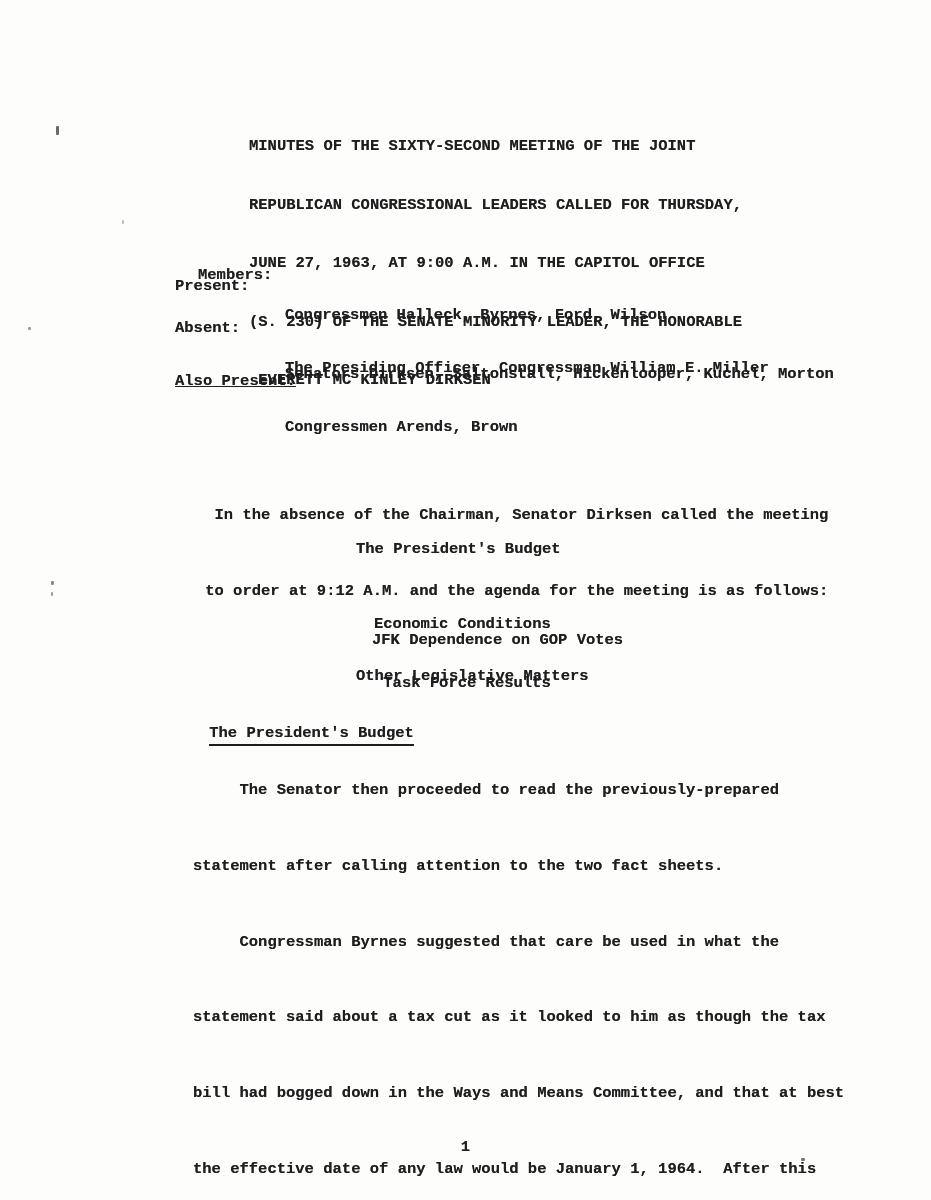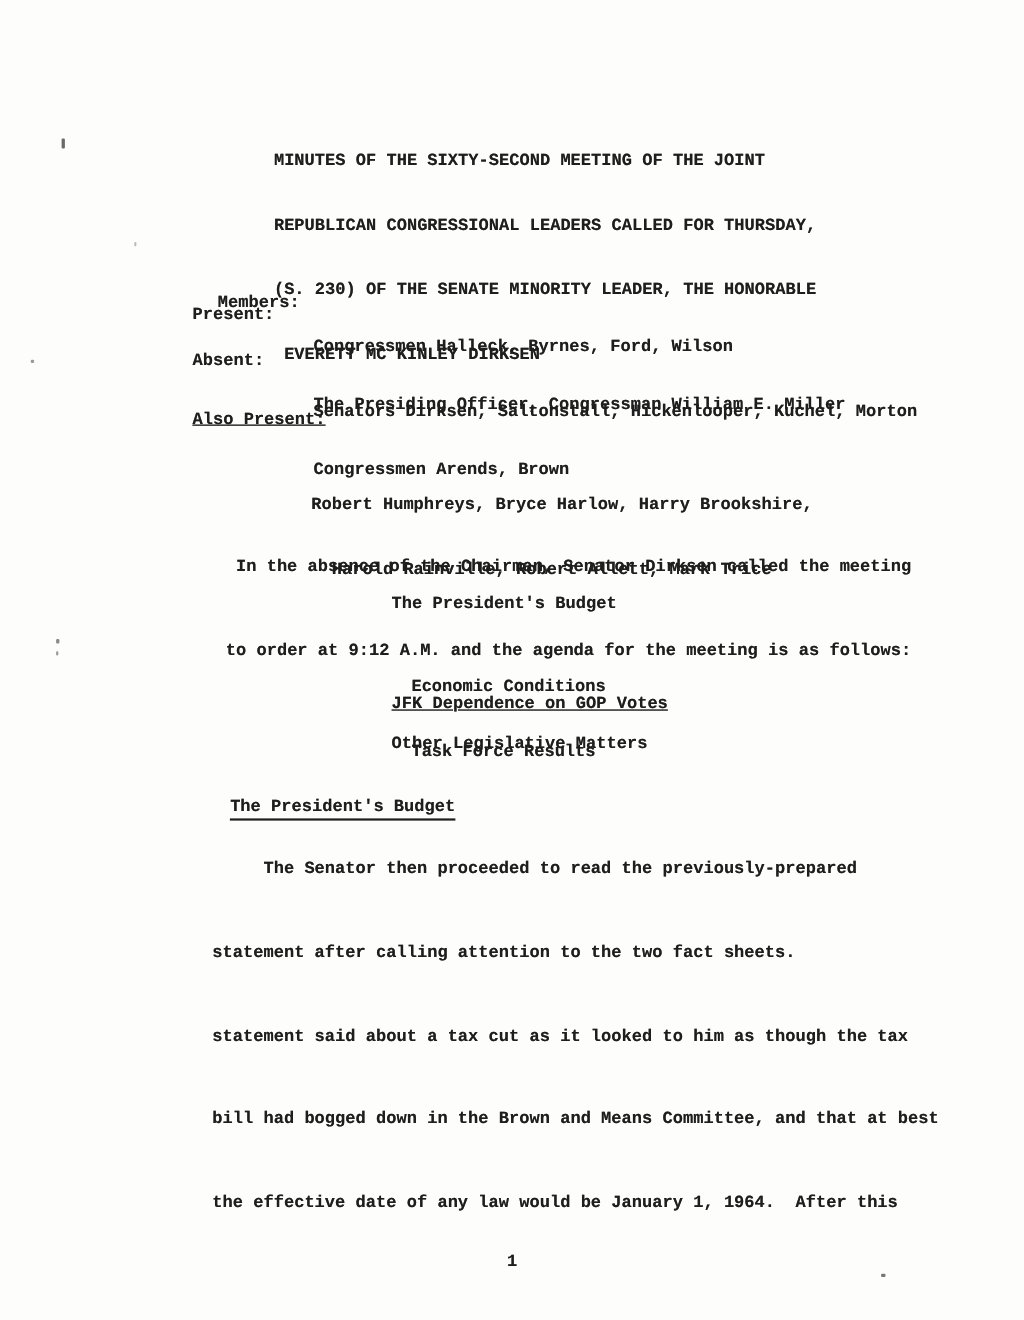--- a/index.html
+++ b/index.html
@@ -40,66 +40,64 @@
   .speck.s6{left:122px;top:220px;width:2px;height:4px;background:#bdbdbd;}
 </style>
 </head>
 <body>
 
 <div class="page">
 
   <div class="tw" style="left:249px;top:98px;">
     <div>MINUTES OF THE SIXTY-SECOND MEETING OF THE JOINT</div>
     <div>REPUBLICAN CONGRESSIONAL LEADERS CALLED FOR THURSDAY,</div>
+    <div>JUNE 27, 1963, AT 9:00 A.M. IN THE CAPITOL OFFICE</div>
     <div>(S. 230) OF THE SENATE MINORITY LEADER, THE HONORABLE</div>
     <div> EVERETT MC KINLEY DIRKSEN</div>
   </div>
 
   <div class="tw" style="left:175px;top:229px;margin-top:48px;">Present:</div>
 
   <div class="tw" style="left:198px;top:266px;">Members:</div>
   <div class="tw lh20" style="left:285px;top:266px;">
     <div>Congressmen Halleck, Byrnes, Ford, Wilson</div>
     <div>Senators Dirksen, Saltonstall, Hickenlooper, Kuchel, Morton</div>
   </div>
 
   <div class="tw" style="left:175px;top:319px;">Absent:</div>
   <div class="tw lh20" style="left:285px;top:319px;">
     <div>The Presiding Officer, Congressman William E. Miller</div>
     <div>Congressmen Arends, Brown</div>
   </div>
 
   <div class="tw" style="left:175px;top:372px;text-decoration:underline;">Also Present:</div>
-  <div class="tw lh20" style="left:283px;top:410px;">
-    <div>Robert Humphreys, Bryce Harlow, Harry Brookshire,</div>
-    <div>  Harold Rainville, Robert Allett, Mark Trice</div>
-  </div>
 
   <div class="tw dbl37" style="left:168px;top:467px;text-align:right;">
     <div>     In the absence of the Chairman, Senator Dirksen called the meeting</div>
     <div>to order at 9:12 A.M. and the agenda for the meeting is as follows:</div>
   </div>
 
   <div class="tw" style="left:356px;top:540px;">The President's Budget</div>
-  <div class="tw" style="left:374px;top:576px;">
+  <div class="tw" style="left:374px;top:576px;text-align:right;">
     <div>Economic Conditions</div>
     <div>Task Force Results</div>
   </div>
-  <div class="tw" style="left:356px;top:631px;text-decoration:underline;">JFK Dependence on GOP Votes</div>
+  <div class="tw" style="left:372px;top:631px;">JFK Dependence on GOP Votes</div>
   <div class="tw" style="left:356px;top:667px;">Other Legislative Matters</div>
 
   <div class="tw" style="left:172px;top:704px;">
     <span class="heading-underline">The President's Budget</span>
   </div>
 
   <div class="tw dbl" style="left:168px;top:742px;">
     <div>     The Senator then proceeded to read the previously-prepared</div>
     <div>statement after calling attention to the two fact sheets.</div>
+    <div>     Congressman Byrnes suggested that care be used in what the</div>
     <div>statement said about a tax cut as it looked to him as though the tax</div>
-    <div>bill had bogged down in the Brown and Means Committee, and that at best</div>
+    <div>bill had bogged down in the Ways and Means Committee, and that at best</div>
     <div>the effective date of any law would be January 1, 1964.  After this</div>
     
     
     
     
   </div>
 
   <div class="tw page-number" style="top:1138px;">1</div>
 
   <div class="speck s1"></div>

